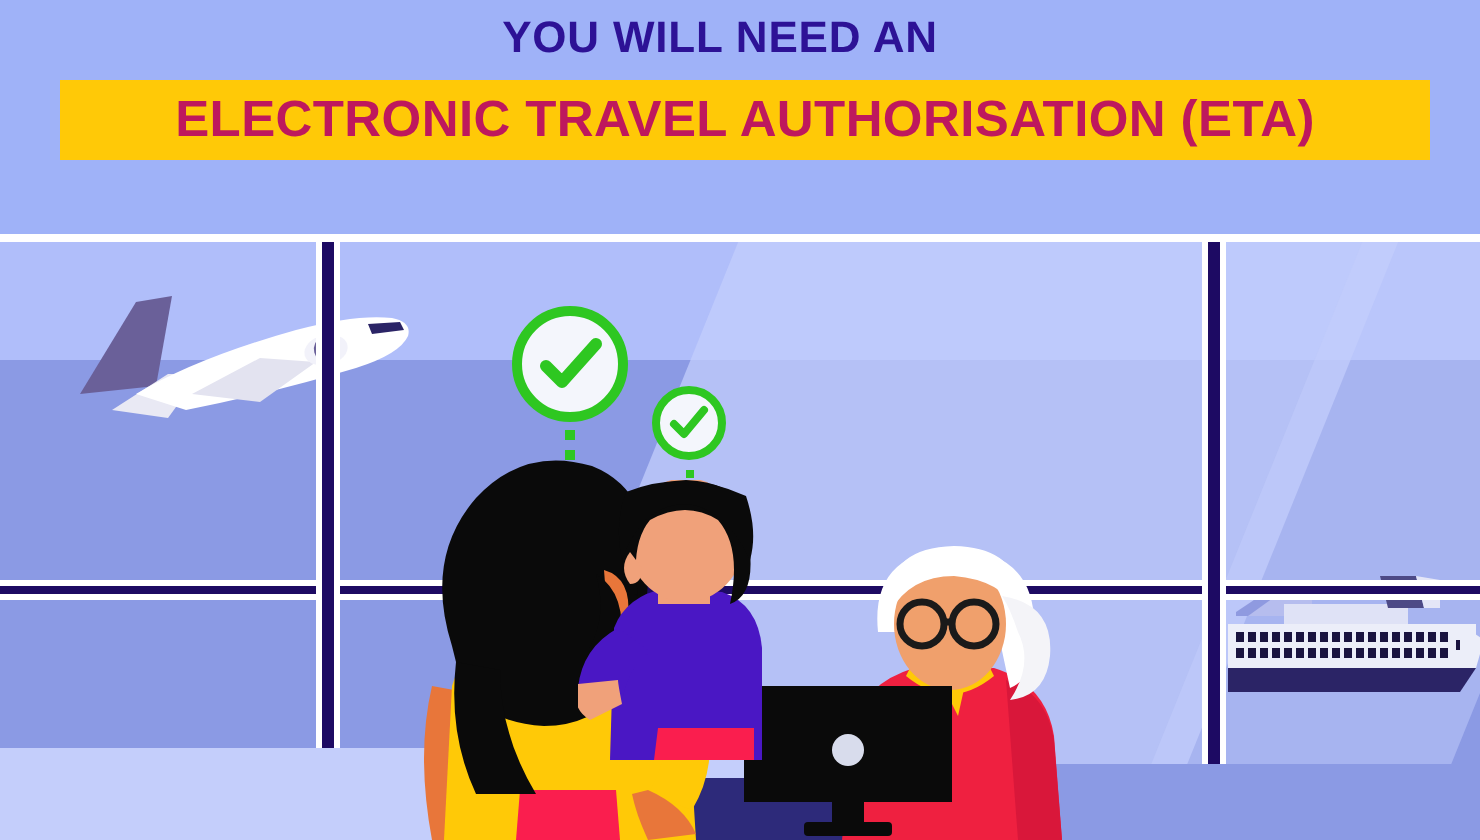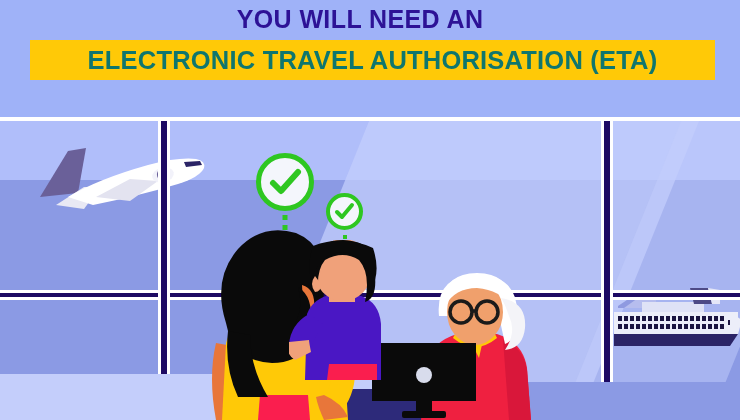--- a/index.html
+++ b/index.html
@@ -18,38 +18,38 @@
 
   
   .header {
     position:absolute; left:0; top:0; width:740px; height:117px;
     background:#9fb2f8;
     z-index:40;
   }
   .headline {
     position:absolute; left:0; top:4px; width:720px;
     text-align:center;
-    font-size:25px;
+    font-size:22px;
     font-weight:bold;
     letter-spacing:0.4px;
     color:#2d1296;
     line-height:30px;
     white-space:nowrap;
   }
   .banner {
     position:absolute; left:30px; top:40px;
     width:685px; height:40px;
     background:#ffc907;
   }
   .banner-text {
     position:absolute; left:0; top:0; width:685px; height:40px;
     display:flex; align-items:center; justify-content:center;
     font-size:25.5px; font-weight:bold;
     letter-spacing:0.2px;
-    color:#0f766e;
+    color:#be185d;
     white-space:nowrap;
   }
 
   
   .scene {
     position:absolute; left:0; top:117px; width:740px; height:303px;
     overflow:hidden;
   }
 
   

